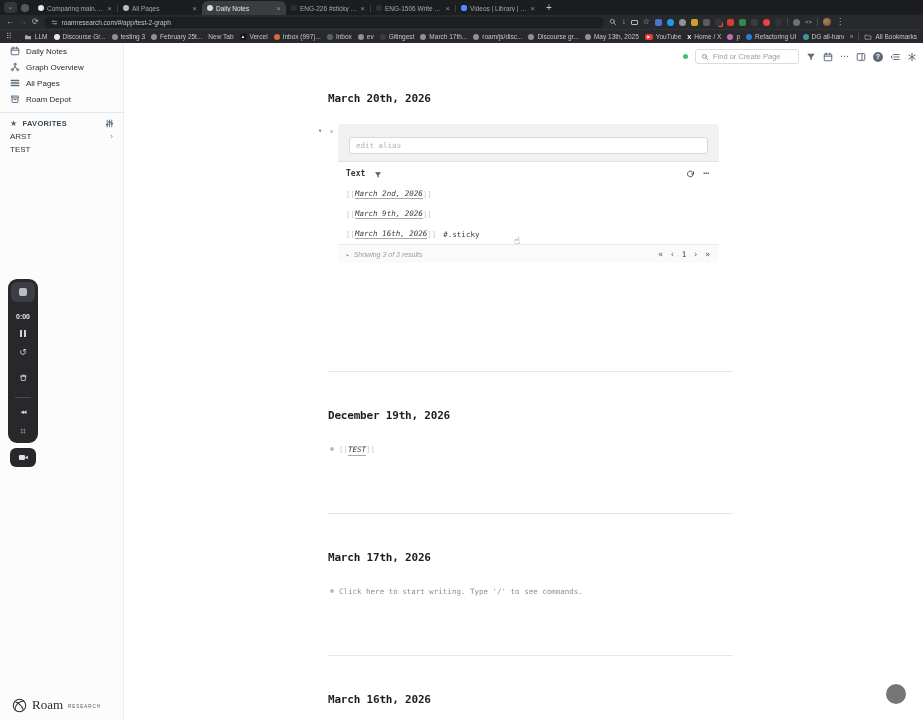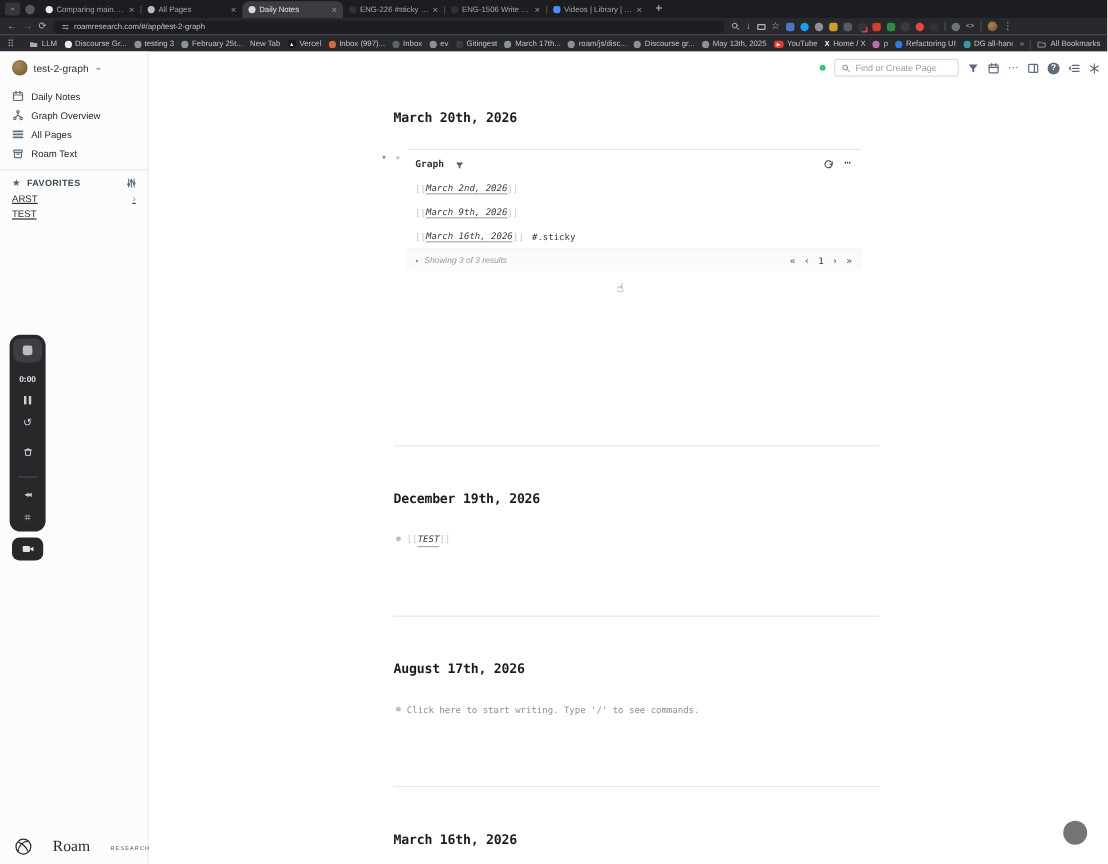--- a/index.html
+++ b/index.html
@@ -54,21 +54,21 @@
   .gh-name { font-size:8.5px; color:#30363b; font-weight:500; }
   .gh-chev { font-size:8px; color:#6b7884; margin-top:-2px; }
   .nav-item { display:flex; align-items:center; gap:6px; padding:0 10px; height:16px; font-size:8px; color:#252c31; cursor:default; }
   .sic { flex:0 0 10px; }
   .sic svg, .sic { display:block; }
   .side-div { border-top:1px solid #e6e6e6; margin:5px 0 4px 0; }
   .fav-hdr { display:flex; align-items:center; gap:5px; padding:2px 8px 2px 10px; font-size:7.5px; font-weight:bold;
              color:#3c4a55; letter-spacing:.3px; }
   .fav-star { color:#55626d; font-size:8px; }
   .fav-hdr .sic { margin-left:auto; }
-  .fav-item { display:flex; align-items:center; justify-content:space-between; padding:2px 10px; font-size:8px; color:#2a3135;text-decoration:underline; }
+  .fav-item { display:flex; align-items:center; justify-content:space-between; padding:2px 10px; font-size:8px; color:#2a3135; }
   .fav-chev { color:#7c8a96; font-size:8px; }
 
   .topbar { position:absolute; top:6px; right:6px; display:flex; align-items:center; gap:7px; }
   .sync-dot { width:5px; height:5px; border-radius:50%; background:#43bf7a; }
   .searchbox { width:104px; height:15px; border:1px solid #dcdcdc; border-radius:3px; background:#fff;
                display:flex; align-items:center; gap:4px; padding:0 5px; }
   .searchbox input { border:none; outline:none; flex:1; width:70px; font-size:7.5px; font-family:inherit; color:#333; background:transparent; }
   .searchbox input::placeholder { color:#9aa1a9; }
   .tb-ic { color:#5f6b7c; display:flex; align-items:center; }
   .tb-more { font-size:9px; line-height:1; color:#5f6b7c; }
@@ -123,21 +123,21 @@
   .rec-time { font-size:7px; font-weight:bold; color:#e8eaee; }
   .rec-pause { display:flex; gap:2px; }
   .rec-pause i { display:block; width:2px; height:7px; background:#cfd2d7; }
   .rec-g { color:#cfd2d7; font-size:9px; line-height:1; }
   .rec-div { width:16px; border-top:1px solid #4a4b50; }
   .rec-rew { color:#cfd2d7; font-size:7px; letter-spacing:-1px; }
   .rec-cam { margin-top:5px; margin-left:2px; width:26px; height:19px; background:#28282b; border-radius:6px;
              display:flex; align-items:center; justify-content:center; }
 
   
-  .brand { position:absolute; left:12px; bottom:7px; display:flex; align-items:center; gap:17px; }
+  .brand { position:absolute; left:12px; bottom:7px; display:flex; align-items:center; gap:5px; }
   .brand-name { font-family:"Liberation Serif","DejaVu Serif",serif; font-size:13px; color:#2b2b2b; font-weight:500; }
   .brand-sub { font-size:4.5px; color:#555; letter-spacing:1px; margin-top:3px; }
   .intercom { position:absolute; right:17px; bottom:16px; width:20px; height:20px; border-radius:50%; background:#757575; }
 
   svg.ol { fill:none; stroke:#5c7080; stroke-width:1.2; stroke-linecap:round; stroke-linejoin:round; }
   svg.ol-w { fill:none; stroke:#cfd2d7; stroke-width:1.1; stroke-linecap:round; }
 </style>
 </head>
 <body>
 
@@ -314,25 +314,20 @@
             </svg>
           <span>All Bookmarks</span>
         </div>
       </div>
     </div>
   </div>
 
   <div class="app">
 
     <aside class="sidebar">
-      <div class="gh">
-        <span class="gh-avatar"></span>
-        <span class="gh-name">test-2-graph</span>
-        <span class="gh-chev">⌄</span>
-      </div>
 
       <div class="nav-item">
         <span class="sic">
           <svg class="ol" viewBox="0 0 12 12" width="10" height="10">
               <rect x="1.5" y="2.5" width="9" height="8" rx="1"></rect>
               <line x1="4" y1="1.2" x2="4" y2="3.6"></line>
               <line x1="8" y1="1.2" x2="8" y2="3.6"></line>
               <line x1="1.5" y1="5" x2="10.5" y2="5"></line>
             </svg>
         </span>
@@ -360,21 +355,21 @@
         <span>All Pages</span>
       </div>
       <div class="nav-item">
         <span class="sic">
           <svg class="ol" viewBox="0 0 12 12" width="10" height="10">
               <rect x="1.8" y="2.5" width="8.4" height="2.2" rx="0.6"></rect>
               <path d="M2.5 4.7v4.6a0.8 0.8 0 0 0 0.8 0.8h5.4a0.8 0.8 0 0 0 0.8-0.8V4.7"></path>
               <line x1="4.8" y1="6.6" x2="7.2" y2="6.6"></line>
             </svg>
         </span>
-        <span>Roam Text</span>
+        <span>Roam Depot</span>
       </div>
 
       <div class="side-div"></div>
 
       <div class="fav-hdr">
         <span class="fav-star">★</span>
         <span>FAVORITES</span>
         <span class="sic">
           <svg class="ol" viewBox="0 0 12 12" width="9" height="9">
               <line x1="3" y1="1.5" x2="3" y2="10.5"></line>
@@ -444,23 +439,26 @@
 
     <div class="mainarea">
       <div class="content">
 
         <h1 class="sec-title" style="top:49px">March 20th, 2026</h1>
 
         <div class="block1">
           <span class="blk-caret">▾</span>
           <span class="blk-dot"></span>
           <div class="qcard">
+            <div class="alias-wrap">
+              <input type="text" placeholder="edit alias" style="">
+            </div>
             <div class="qresults">
               <div class="qhead">
-                <span class="qtitle">Graph</span>
+                <span class="qtitle">Text</span>
                 <span class="funnel">
                   <svg viewBox="0 0 12 12" width="8" height="8">
                       <path d="M1.5 2h9L7 6.5V10L5 8.8V6.5z" fill="#555e66"></path>
                     </svg>
                 </span>
                 <span class="qhead-right">
                   <span>
                     <svg class="ol" viewBox="0 0 12 12" width="9" height="9" style="stroke:#3e464d">
                         <path d="M10 2.5v2.6H7.4"></path>
                         <path d="M9.8 5a3.9 3.9 0 1 1-1-2.4"></path>
@@ -505,21 +503,21 @@
         <h1 class="sec-title" style="top:366px">December 19th, 2026</h1>
         <div class="bullet-row" style="top:402px;left:0">
           <span class="bdot"></span>
           <span class="brow-text">
             <span class="brk">[[</span><span class="plink">TEST</span><span class="brk">]]</span>
           </span>
         </div>
 
         <div class="hrule" style="top:470px"></div>
 
-        <h1 class="sec-title" style="top:508px">August 17th, 2026</h1>
+        <h1 class="sec-title" style="top:508px">March 17th, 2026</h1>
         <div class="bullet-row" style="top:544px;left:0">
           <span class="bdot"></span>
           <span class="brow-text ph-text">Click here to start writing. Type '/' to see commands.</span>
         </div>
 
         <div class="hrule" style="top:612px"></div>
 
         <h1 class="sec-title" style="top:650px">March 16th, 2026</h1>
       </div>
 

